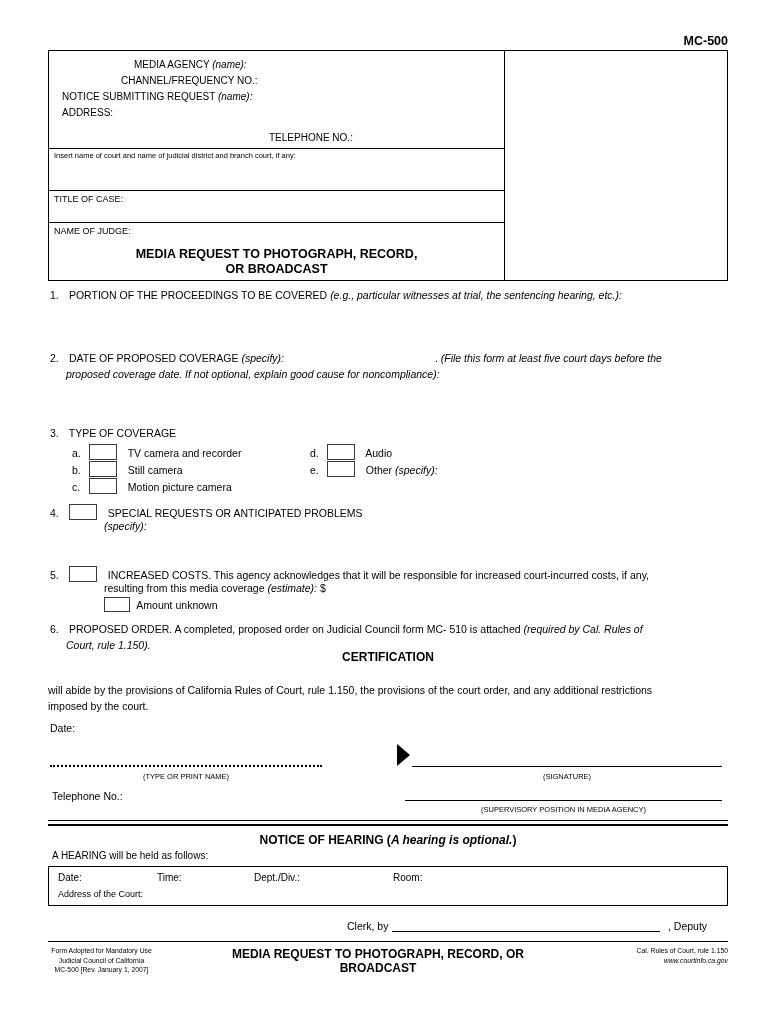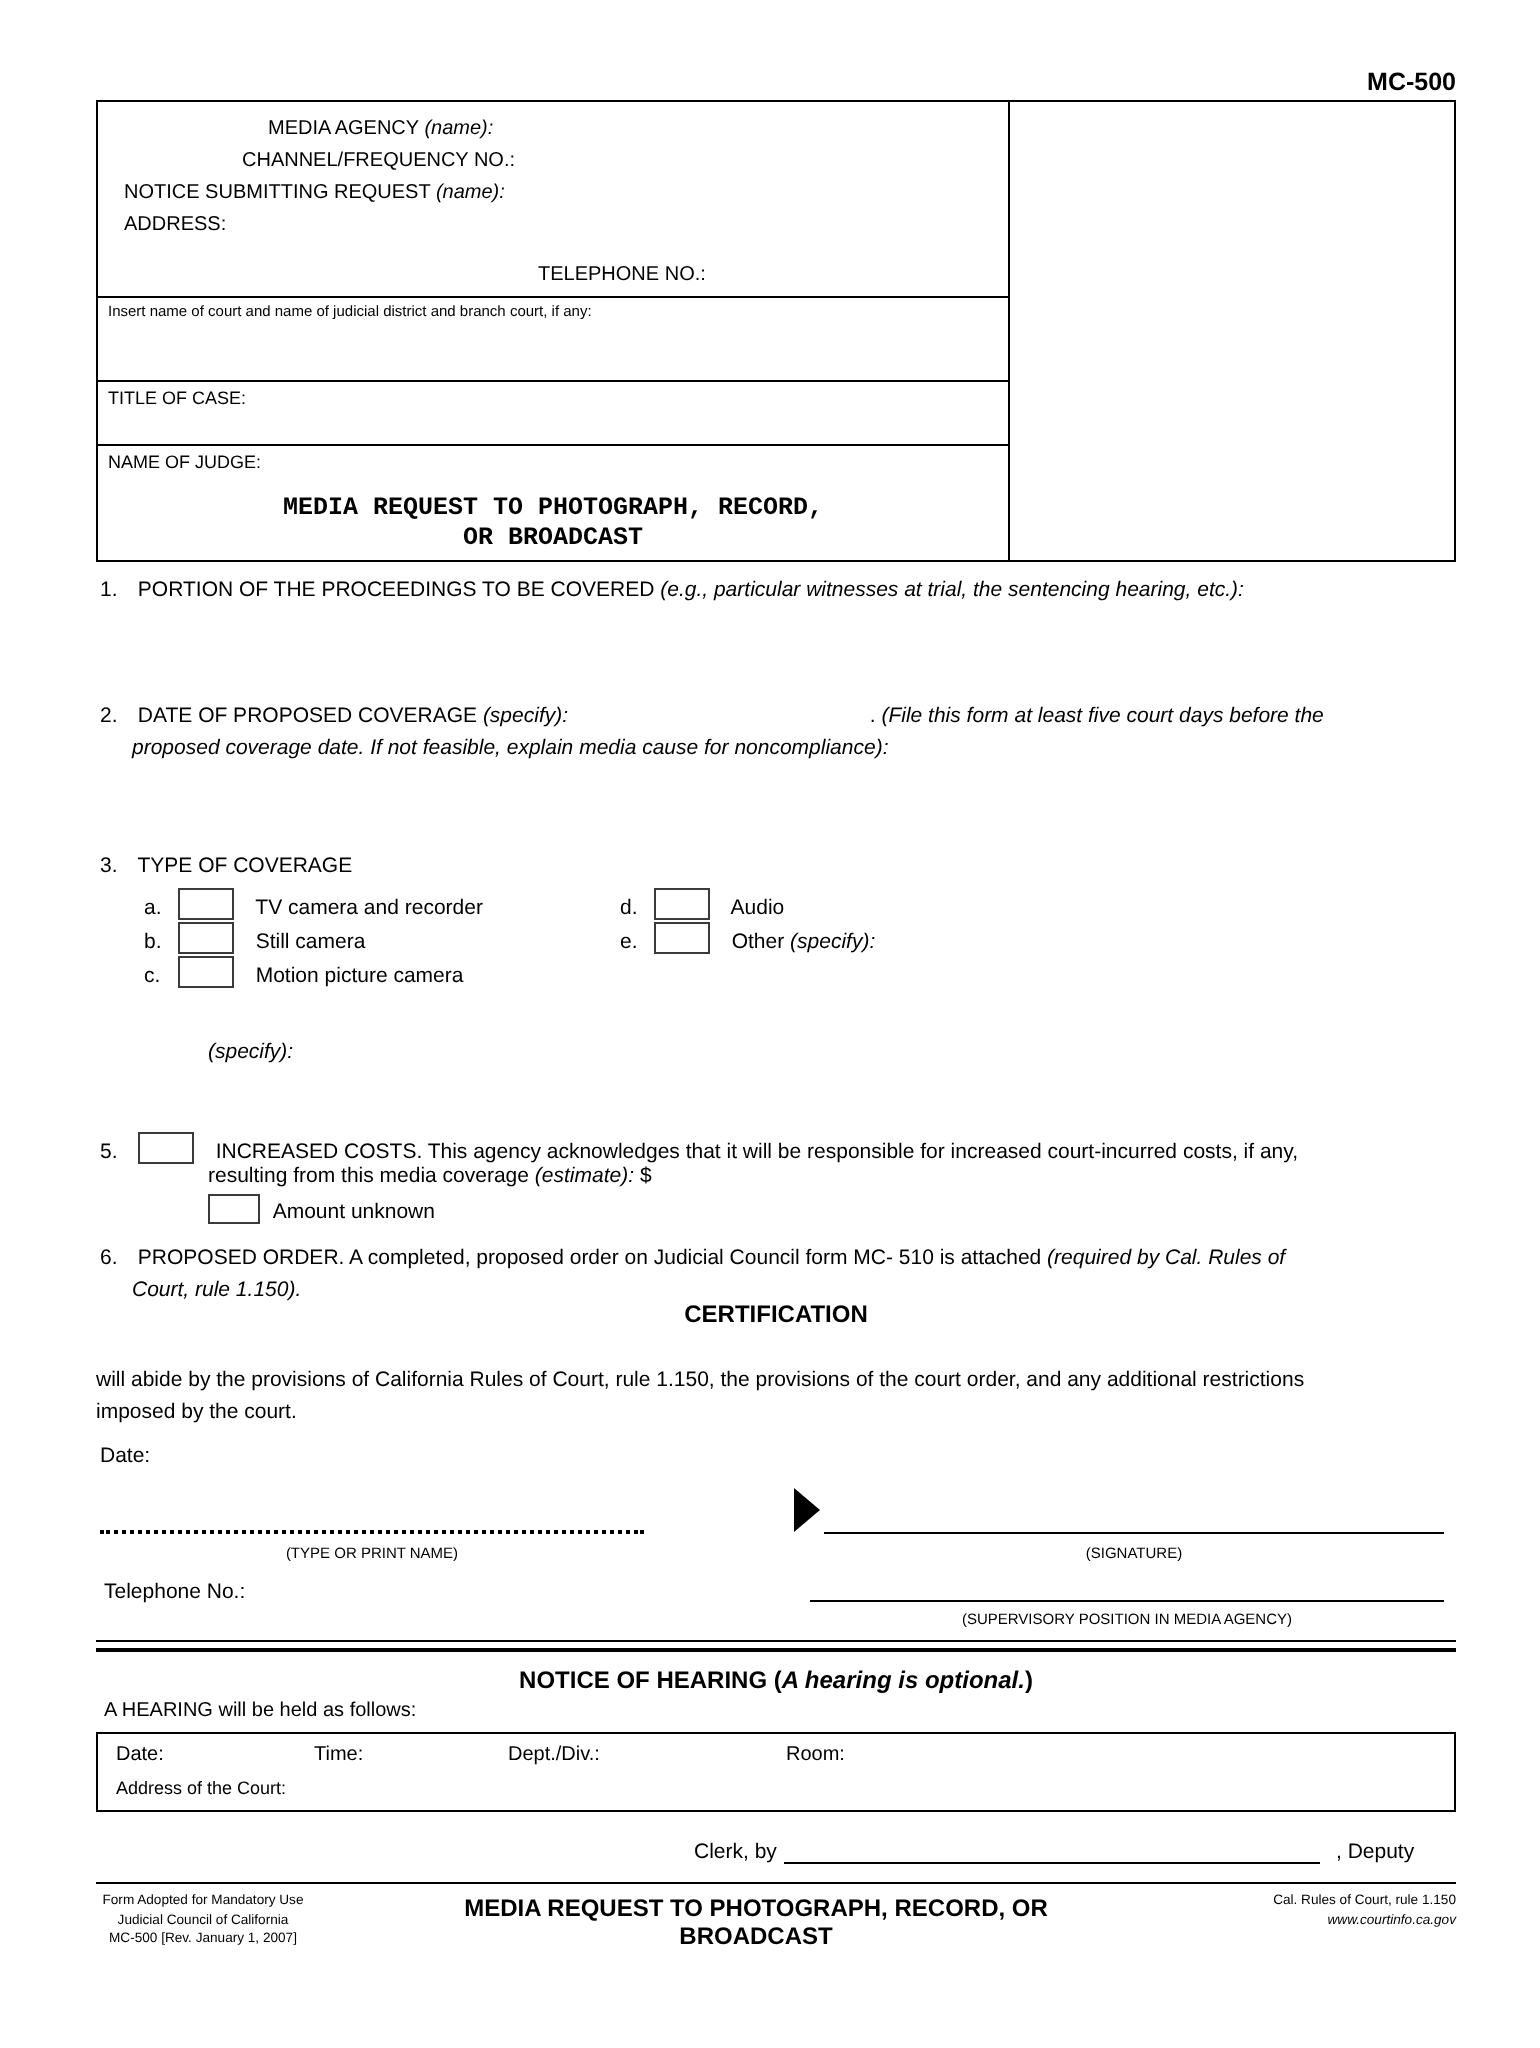--- a/index.html
+++ b/index.html
@@ -56,21 +56,21 @@
       <div class="hdr-row" style="top:98px;height:42px;">
         <div class="abs tiny" style="left:5px;top:2px;">Insert name of court and name of judicial district and branch court, if any:</div>
       </div>
 
       <div class="hdr-row" style="top:140px;height:32px;">
         <div class="abs small9" style="left:5px;top:3px;">TITLE OF CASE:</div>
       </div>
 
       <div class="abs" style="left:0;top:172px;width:455px;height:59px;">
         <div class="abs small9" style="left:5px;top:3px;text-align:center;">NAME OF JUDGE:</div>
-        <div class="abs b ctr" style="left:0;top:24px;width:455px;font-size:12.5px;line-height:15px;font-family:Liberation Mono, monospace;">
+        <div class="abs b ctr" style="left:0;top:24px;width:455px;font-size:12.5px;line-height:15px;">
           <div>MEDIA REQUEST TO PHOTOGRAPH, RECORD,</div>
           <div>OR BROADCAST</div>
         </div>
       </div>
     </div>
     <div class="hdr-div"></div>
 
   </div>
 
   <div class="abs line" style="left:50px;top:289px;">
@@ -80,21 +80,21 @@
   </div>
 
   <div class="abs line" style="left:50px;top:352px;">
     <span class="num">2.</span>
     <span>DATE OF PROPOSED COVERAGE</span>
     <span class="it">(specify):</span>
     <span style="display:inline-block;width:145px;"></span>
     <span>.</span>
     <span class="it">(File this form at least five court days before the</span>
   </div>
-  <div class="abs line it" style="left:66px;top:368px;">proposed coverage date. If not feasible, explain media cause for noncompliance):</div>
+  <div class="abs line it" style="left:66px;top:368px;">proposed coverage date. If not optional, explain good cause for noncompliance):</div>
 
   <div class="abs line" style="left:50px;top:427px;">
     <span class="num">3.</span>
     <span>TYPE OF COVERAGE</span>
   </div>
   <div class="abs line" style="left:72px;top:444px;">
     <span style="display:inline-block;width:14px;">a.</span>
     <span class="cb"></span>
     <span>TV camera and recorder</span>
   </div>
@@ -113,20 +113,25 @@
     <span class="cb"></span>
     <span>Other</span>
     <span class="it">(specify):</span>
   </div>
   <div class="abs line" style="left:72px;top:478px;">
     <span style="display:inline-block;width:14px;">c.</span>
     <span class="cb"></span>
     <span>Motion picture camera</span>
   </div>
 
+  <div class="abs line" style="left:50px;top:504px;">
+    <span class="num">4.</span>
+    <span class="cb"></span>
+    <span>SPECIAL REQUESTS OR ANTICIPATED PROBLEMS</span>
+  </div>
   <div class="abs line it" style="left:104px;top:520px;">(specify):</div>
 
   <div class="abs line" style="left:50px;top:566px;">
     <span class="num">5.</span>
     <span class="cb"></span>
     <span>INCREASED COSTS. This agency acknowledges that it will be responsible for increased court-incurred costs, if any,</span>
   </div>
   <div class="abs line" style="left:104px;top:582px;">
     <span>resulting from this media coverage</span>
     <span class="it">(estimate):</span>

